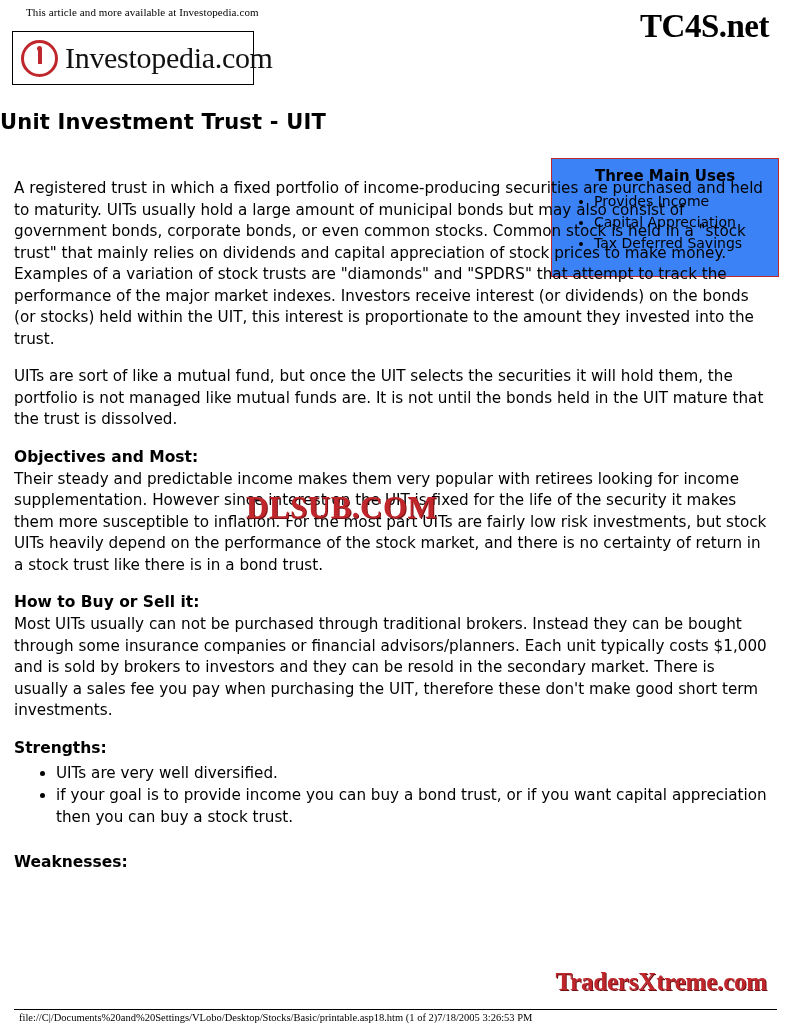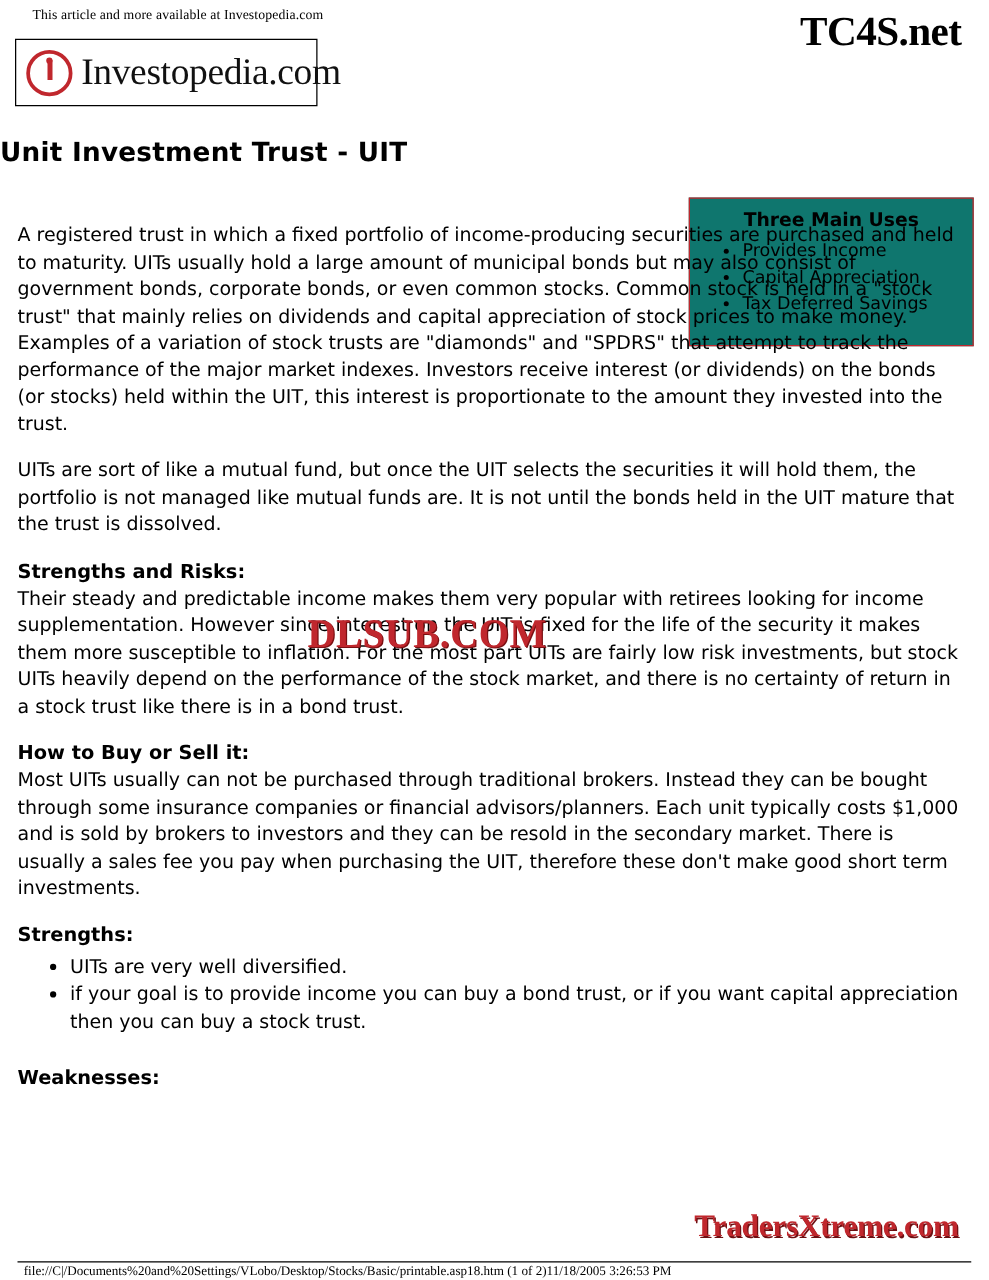--- a/index.html
+++ b/index.html
@@ -119,21 +119,21 @@
     font-weight: bold;
   }
   .sidebox {
     position: absolute;
     left: 551px;
     top: 158px;
     width: 228px;
     height: 119px;
     border: 1px solid #c0272d;
     box-sizing: border-box;
-    background: #0f766e;
+    background: #3b82f6;
   }
   .sidebox h2 {
     margin: 8px 0 6px 0;
     text-align: center;
     font-size: 15px;
     font-weight: bold;
   }
   .sidebox ul {
     margin: 0;
     padding: 0 0 0 42px;
@@ -245,35 +245,35 @@
       <li>Tax Deferred Savings</li>
     </ul>
   </div>
 
   <div class="body-col">
 
     <p class="para-wrap" style="width:756px;">A registered trust in which a fixed portfolio of income-producing securities are purchased and held to maturity. UITs usually hold a large amount of municipal bonds but may also consist of government bonds, corporate bonds, or even common stocks. Common stock is held in a "stock trust" that mainly relies on dividends and capital appreciation of stock prices to make money. Examples of a variation of stock trusts are "diamonds" and "SPDRS" that attempt to track the performance of the major market indexes. Investors receive interest (or dividends) on the bonds (or stocks) held within the UIT, this interest is proportionate to the amount they invested into the trust.</p>
 
     <p class="para-full">UITs are sort of like a mutual fund, but once the UIT selects the securities it will hold them, the portfolio is not managed like mutual funds are. It is not until the bonds held in the UIT mature that the trust is dissolved.</p>
 
-    <h3 class="sec">Strengths and Risks:</h3>
+    <h3 class="sec">Objectives and Most:</h3>
     <p class="para-full">Their steady and predictable income makes them very popular with retirees looking for income supplementation. However since interest on the UIT is fixed for the life of the security it makes them more susceptible to inflation. For the most part UITs are fairly low risk investments, but stock UITs heavily depend on the performance of the stock market, and there is no certainty of return in a stock trust like there is in a bond trust.</p>
 
     <h3 class="sec">How to Buy or Sell it:</h3>
     <p class="para-full">Most UITs usually can not be purchased through traditional brokers. Instead they can be bought through some insurance companies or financial advisors/planners. Each unit typically costs $1,000 and is sold by brokers to investors and they can be resold in the secondary market. There is usually a sales fee you pay when purchasing the UIT, therefore these don't make good short term investments.</p>
 
     <h3 class="sec">Strengths:</h3>
     <ul class="bullets">
       <li>UITs are very well diversified.</li>
       <li>if your goal is to provide income you can buy a bond trust, or if you want capital appreciation then you can buy a stock trust.</li>
     </ul>
 
     <h3 class="sec" style="margin-top:24px;">Weaknesses:</h3>
   </div>
 
   <div class="watermark">DLSUB.COM</div>
 
   <div class="tx-mark">TradersXtreme.com</div>
 
   <div class="footer-rule"></div>
-  <div class="footer-text">file://C|/Documents%20and%20Settings/VLobo/Desktop/Stocks/Basic/printable.asp18.htm (1 of 2)11/18/2005 3:26:53 PM</div>
+  <div class="footer-text">file://C|/Documents%20and%20Settings/VLobo/Desktop/Stocks/Basic/printable.asp18.htm (1 of 2)7/18/2005 3:26:53 PM</div>
 
 </div>
 
 </body></html>

